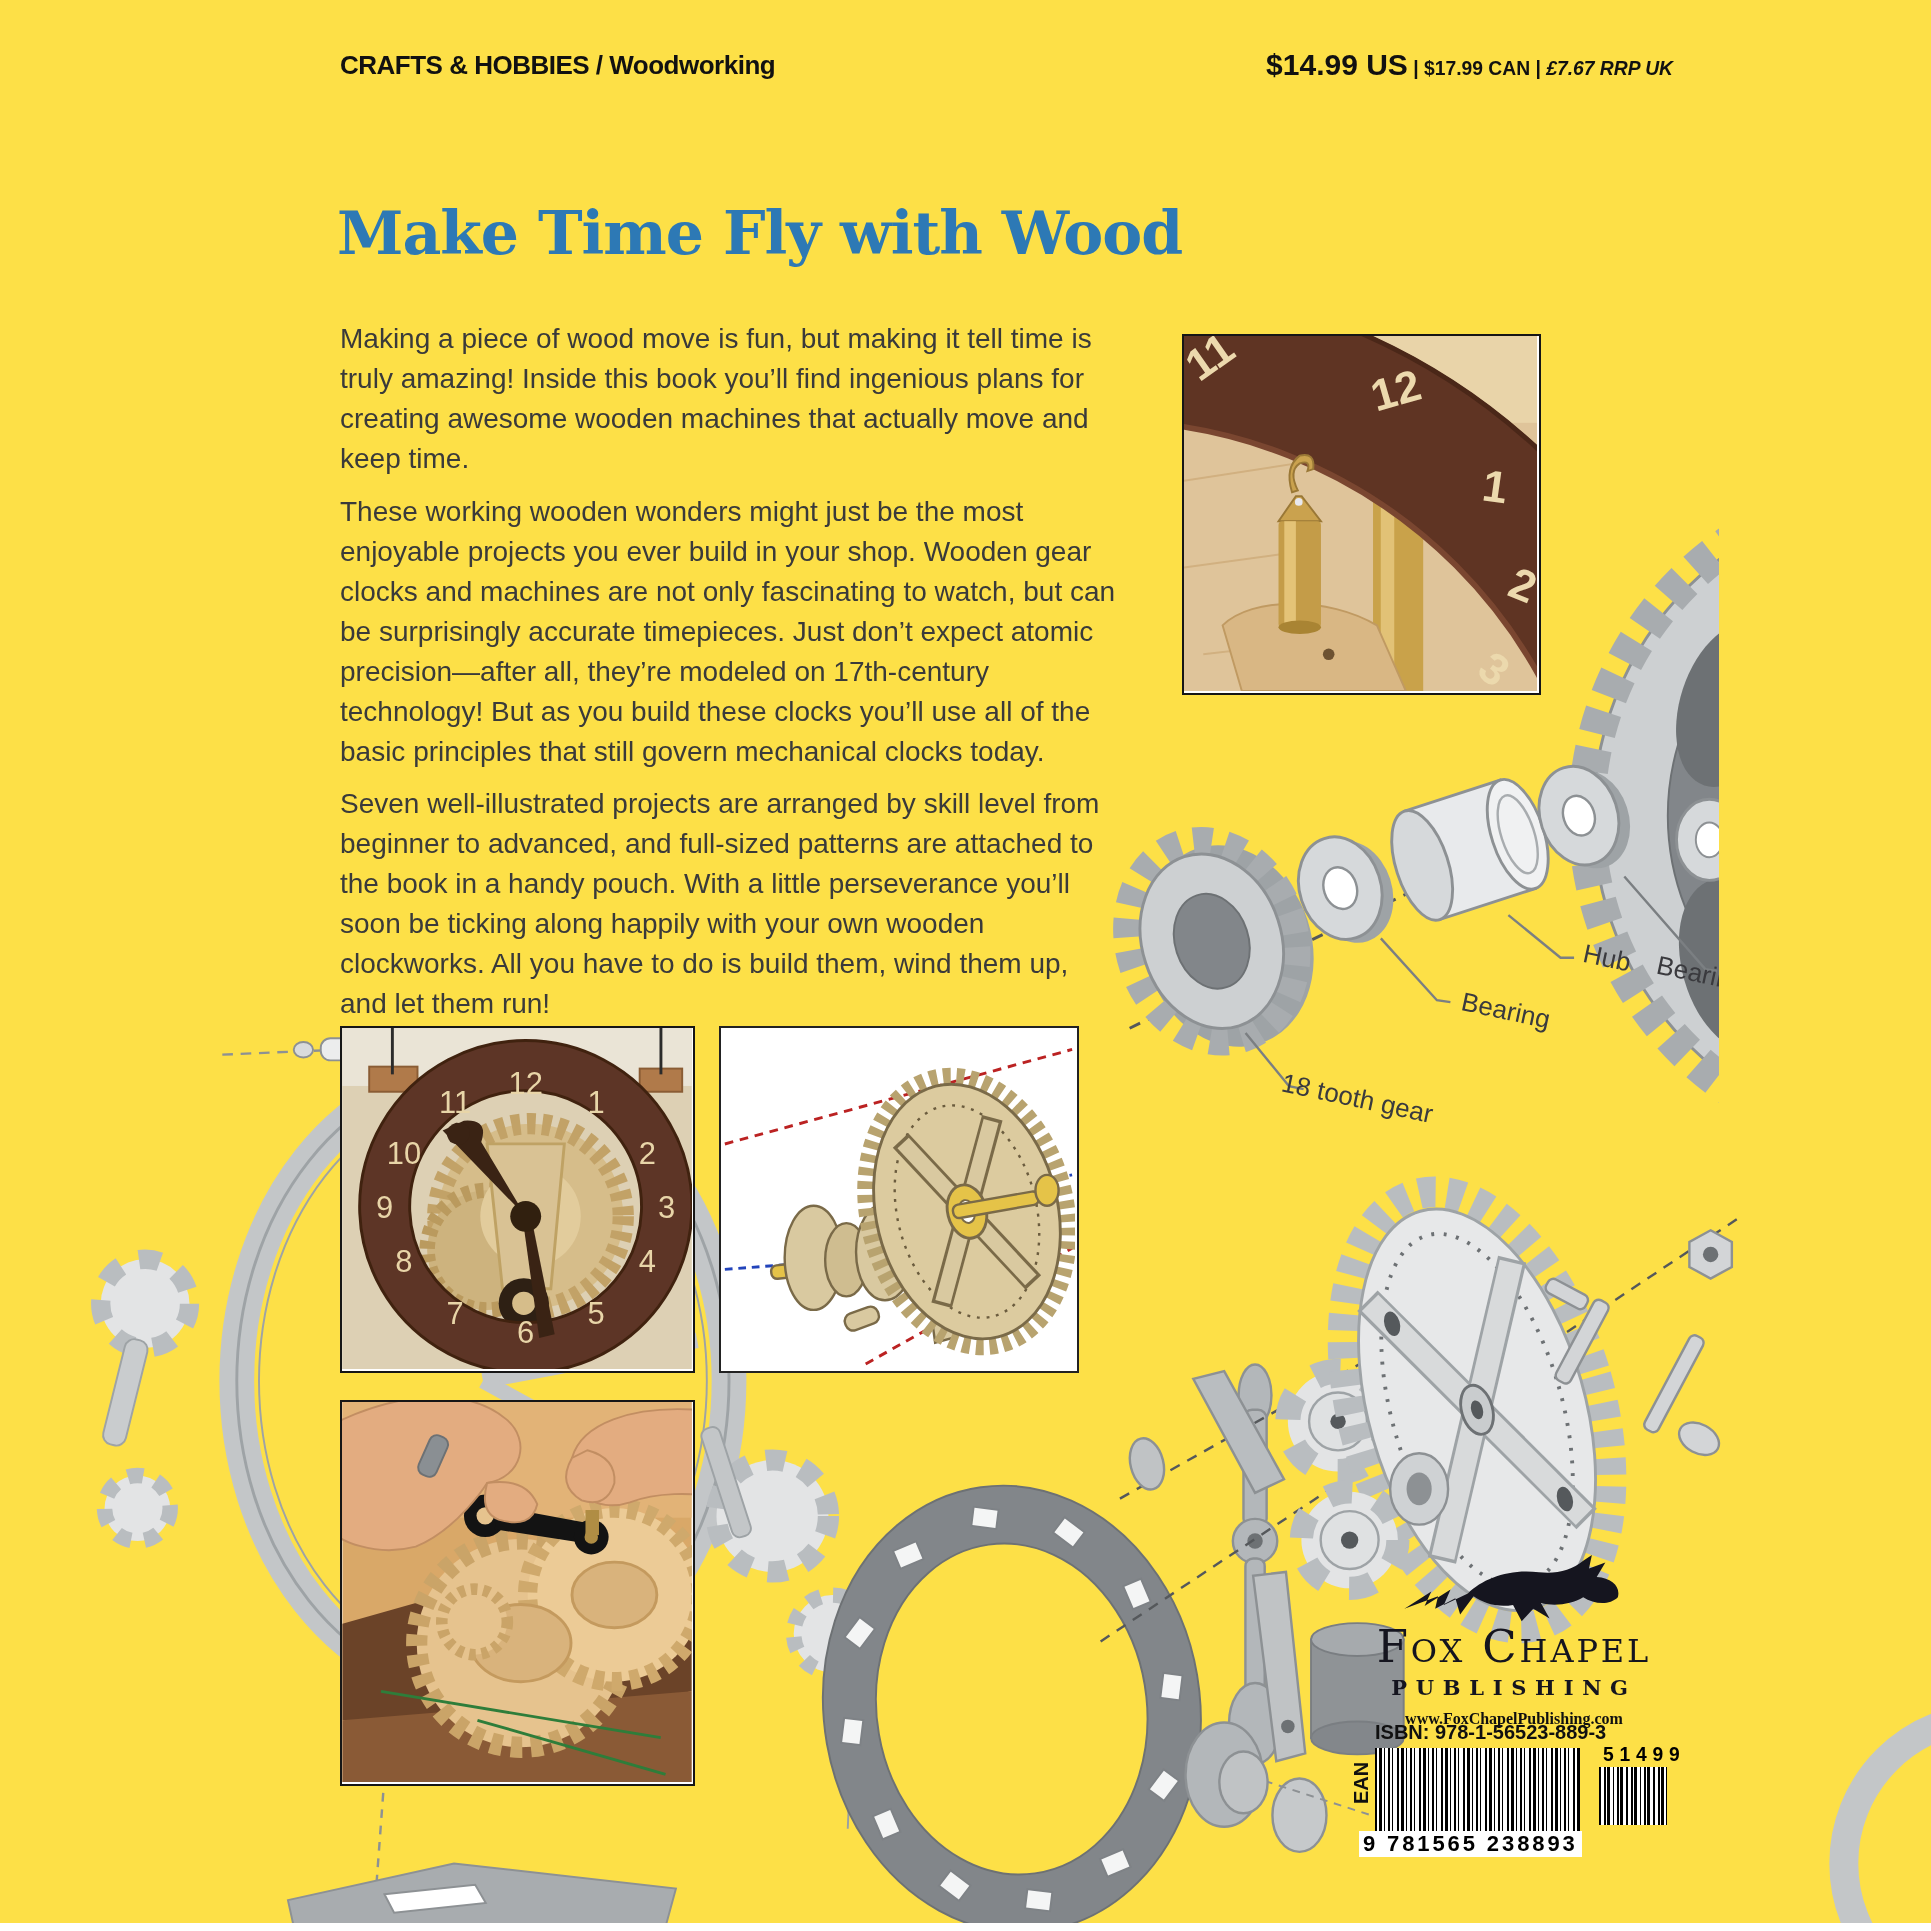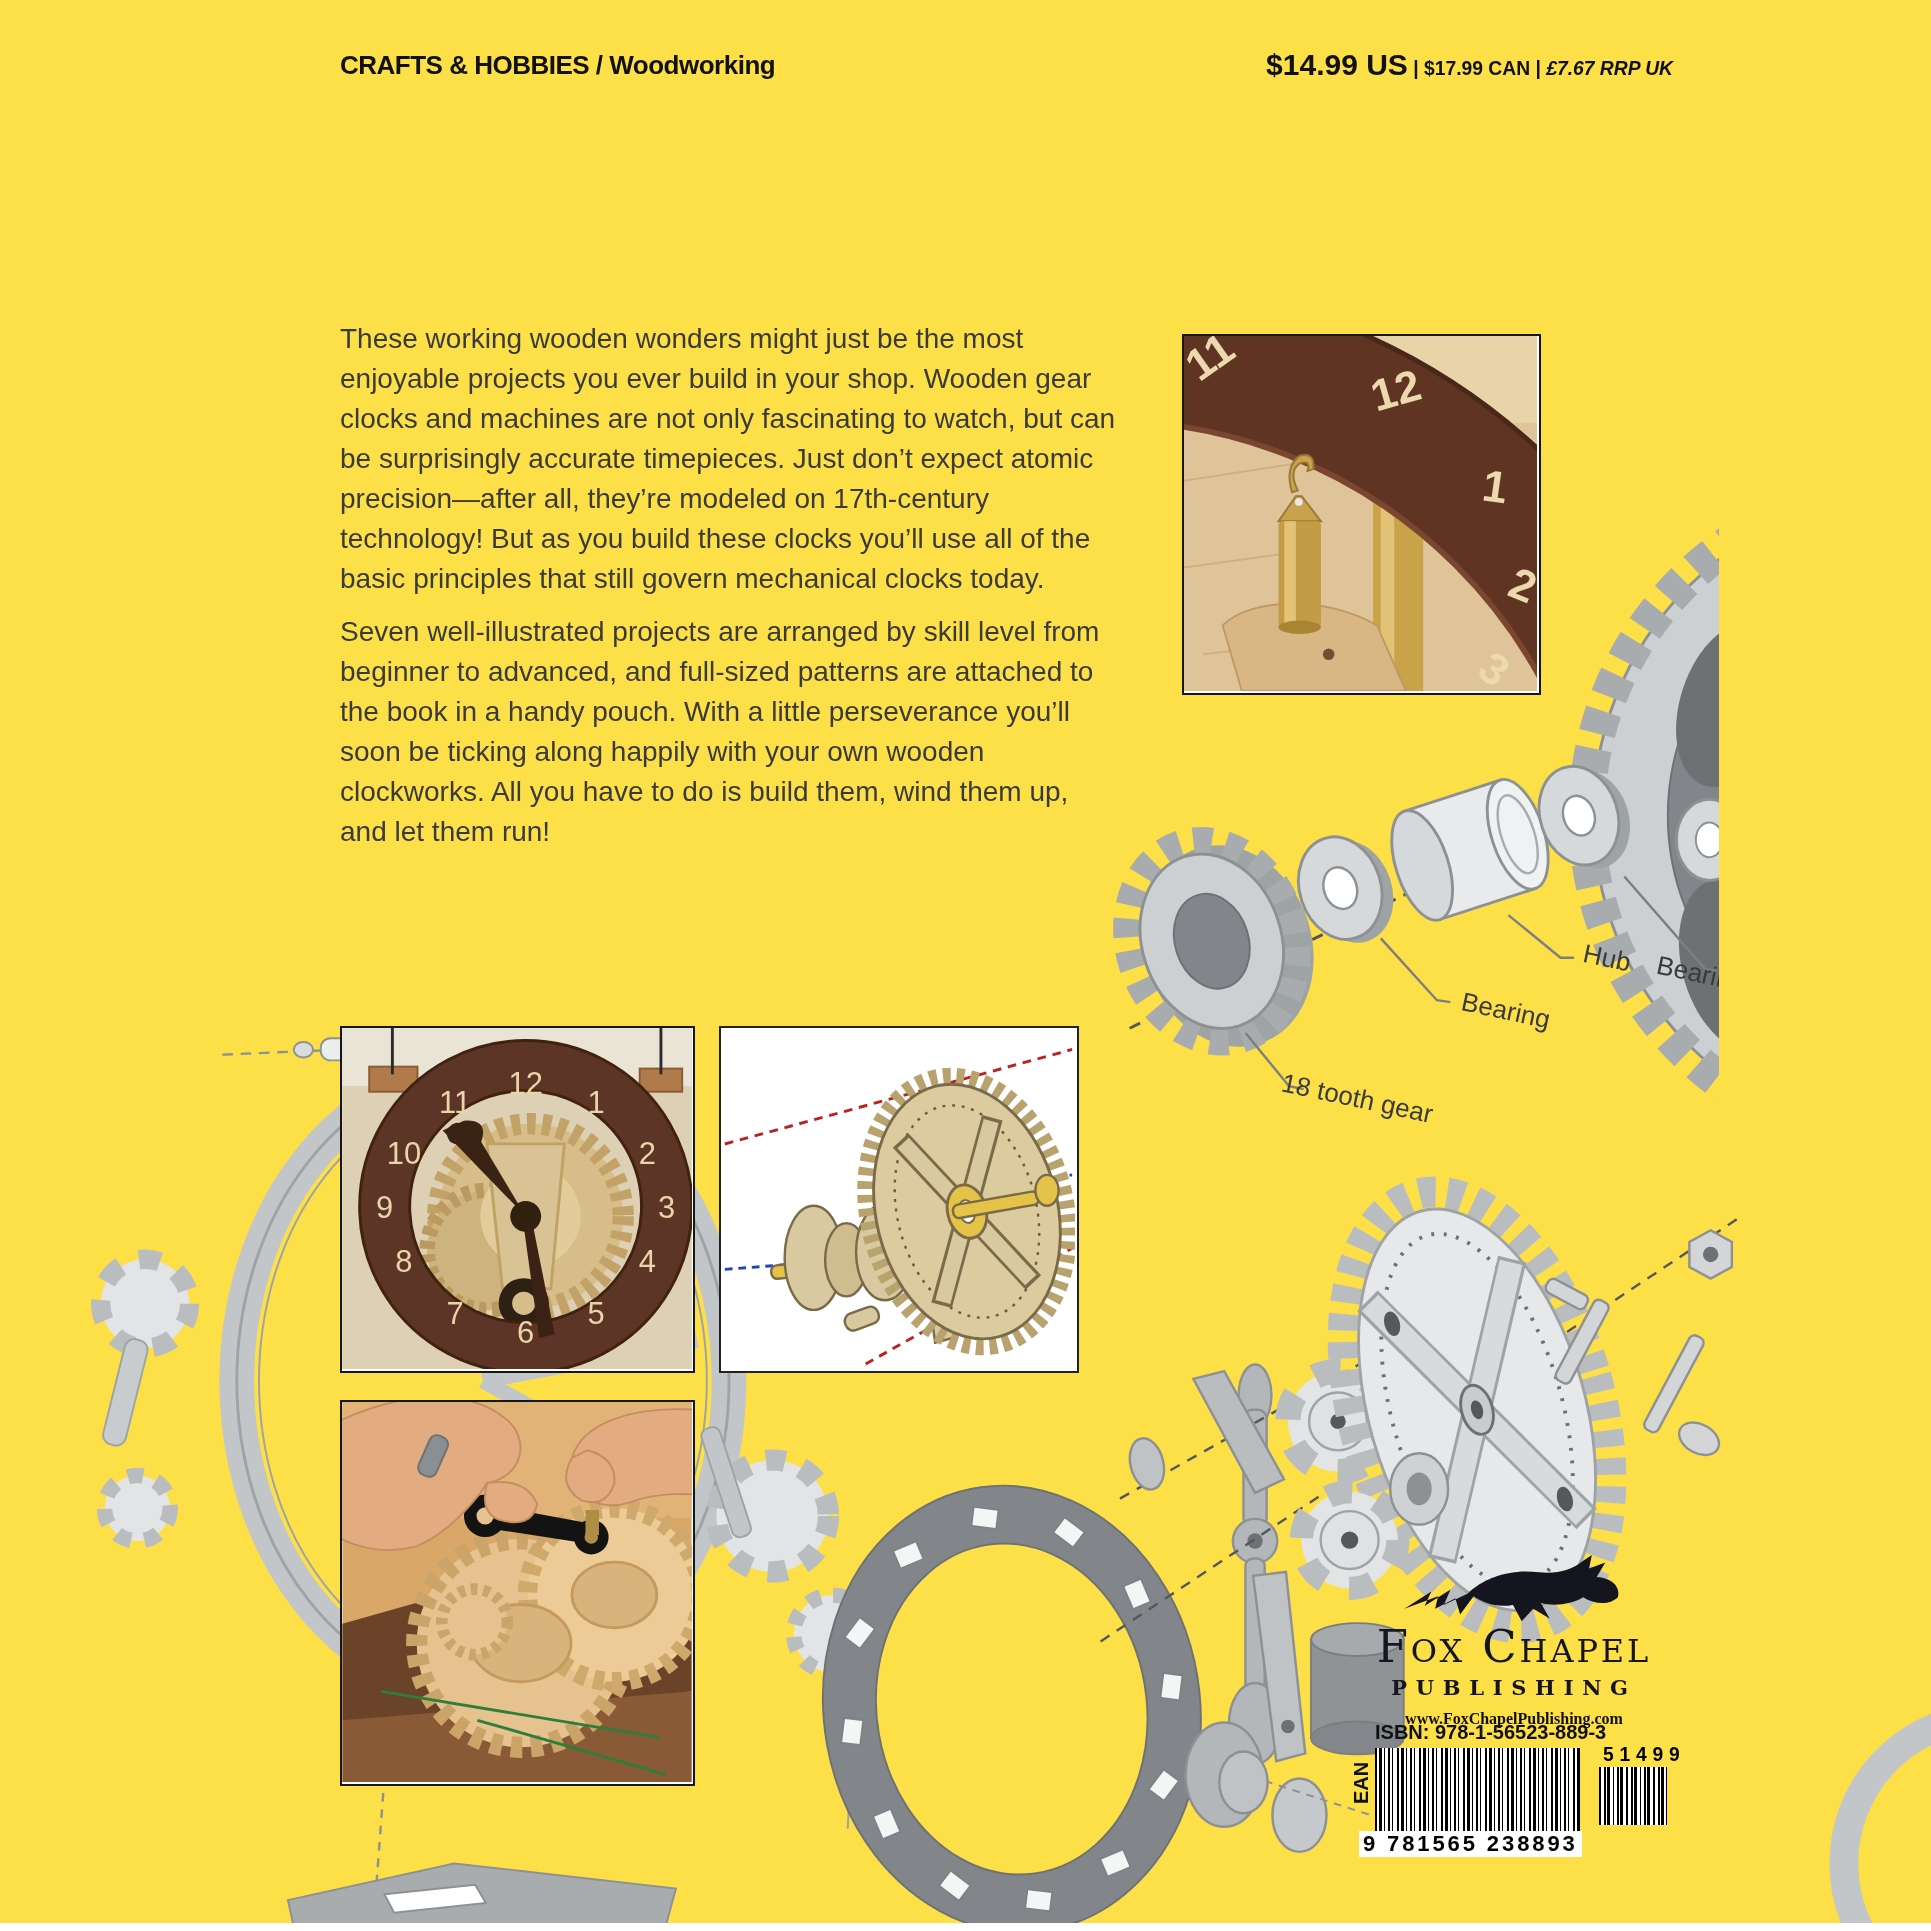--- a/index.html
+++ b/index.html
@@ -152,22 +152,24 @@
       <polygon points="1772,394 1794,406 1794,432 1772,444 1750,432 1750,406"></polygon>
       <circle cx="1772" cy="419" r="8" fill="#6d7174" stroke="none"></circle>
     </g>
   </svg>
 
   <div class="abs category" style="left:340px;top:50px;z-index:2;">CRAFTS &amp; HOBBIES / Woodworking</div>
   <div class="abs price" style="right:258px;top:48px;z-index:2;text-align:right;">
     <span class="main">$14.99 US</span><span class="rest"> | $17.99 CAN | </span><span class="rest uk">£7.67 RRP UK</span>
   </div>
 
+  <div class="abs title" style="left:337px;top:198px;z-index:2;">Make Time Fly with Wood</div>
 
   <div class="abs copy" style="left:340px;top:319px;z-index:2;">
+    <p>Making a piece of wood move is fun, but making it tell time is truly amazing! Inside this book you’ll find ingenious plans for creating awesome wooden machines that actually move and keep time.</p>
     <p>These working wooden wonders might just be the most enjoyable projects you ever build in your shop. Wooden gear clocks and machines are not only fascinating to watch, but can be surprisingly accurate timepieces. Just don’t expect atomic precision—after all, they’re modeled on 17th-century technology! But as you build these clocks you’ll use all of the basic principles that still govern mechanical clocks today.</p>
     <p>Seven well-illustrated projects are arranged by skill level from beginner to advanced, and full-sized patterns are attached to the book in a handy pouch. With a little perseverance you’ll soon be ticking along happily with your own wooden clockworks. All you have to do is build them, wind them up, and let them run!</p>
   </div>
 
   <div class="abs photo" style="left:1182px;top:334px;width:359px;height:361px;z-index:2;">
     <svg width="353" height="355" viewBox="0 0 366 368">
       <rect width="366" height="368" fill="#dfc49a"></rect>
       <rect x="140" y="0" width="226" height="90" fill="#e9d4a9"></rect>
       <g stroke="#c8a36f" stroke-width="2" opacity="0.6">
         <line x1="10" y1="60" x2="150" y2="40"></line>

